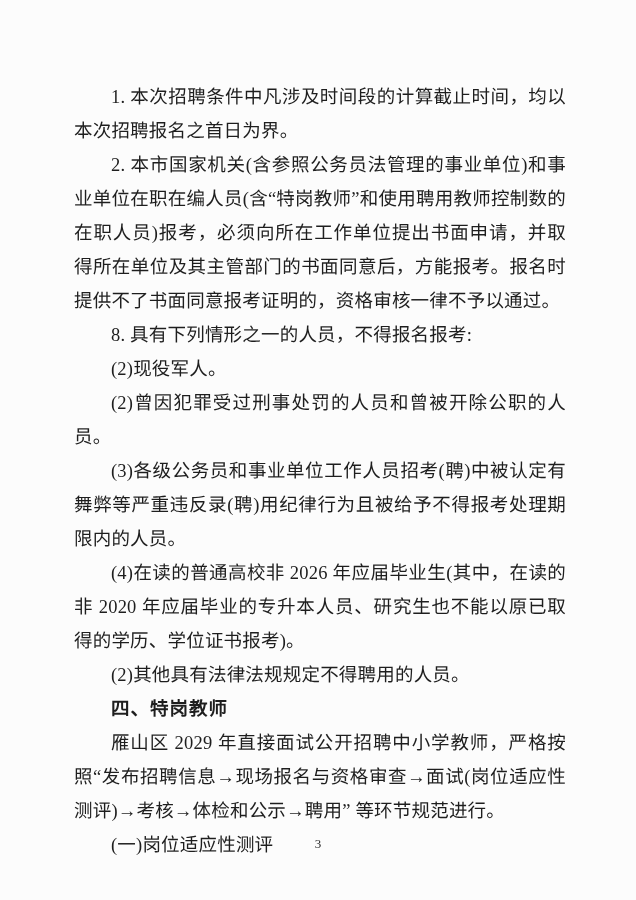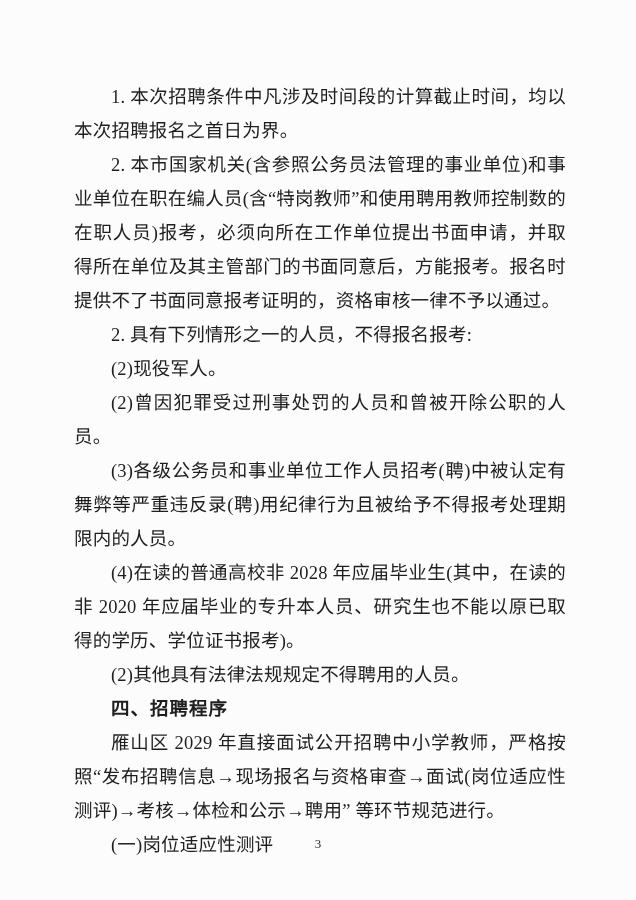--- a/index.html
+++ b/index.html
@@ -48,24 +48,24 @@
     font-family: "Liberation Serif", "DejaVu Serif", serif;
   }
 </style>
 </head>
 <body>
 
 <div class="page">
   <div class="content">
     <p>1. 本次招聘条件中凡涉及时间段的计算截止时间，均以本次招聘报名之首日为界。</p>
     <p>2. 本市国家机关(含参照公务员法管理的事业单位)和事业单位在职在编人员(含“特岗教师”和使用聘用教师控制数的在职人员)报考，必须向所在工作单位提出书面申请，并取得所在单位及其主管部门的书面同意后，方能报考。报名时提供不了书面同意报考证明的，资格审核一律不予以通过。</p>
-    <p>2. 具有下列情形之一的人员，不得报名报考:</p>
+    <p>8. 具有下列情形之一的人员，不得报名报考:</p>
     <p>(2)现役军人。</p>
     <p>(2)曾因犯罪受过刑事处罚的人员和曾被开除公职的人员。</p>
     <p>(3)各级公务员和事业单位工作人员招考(聘)中被认定有舞弊等严重违反录(聘)用纪律行为且被给予不得报考处理期限内的人员。</p>
-    <p>(4)在读的普通高校非 2028 年应届毕业生(其中，在读的非 2020 年应届毕业的专升本人员、研究生也不能以原已取得的学历、学位证书报考)。</p>
+    <p>(4)在读的普通高校非 2026 年应届毕业生(其中，在读的非 2020 年应届毕业的专升本人员、研究生也不能以原已取得的学历、学位证书报考)。</p>
     <p>(2)其他具有法律法规规定不得聘用的人员。</p>
-    <p class="heading">四、招聘程序</p>
+    <p class="heading">四、特岗教师</p>
     <p>雁山区 2029 年直接面试公开招聘中小学教师，严格按照“发布招聘信息→现场报名与资格审查→面试(岗位适应性测评)→考核→体检和公示→聘用” 等环节规范进行。</p>
     <p>(一)岗位适应性测评</p>
   </div>
   <div class="page-number">3</div>
 </div>
 
 </body></html>

